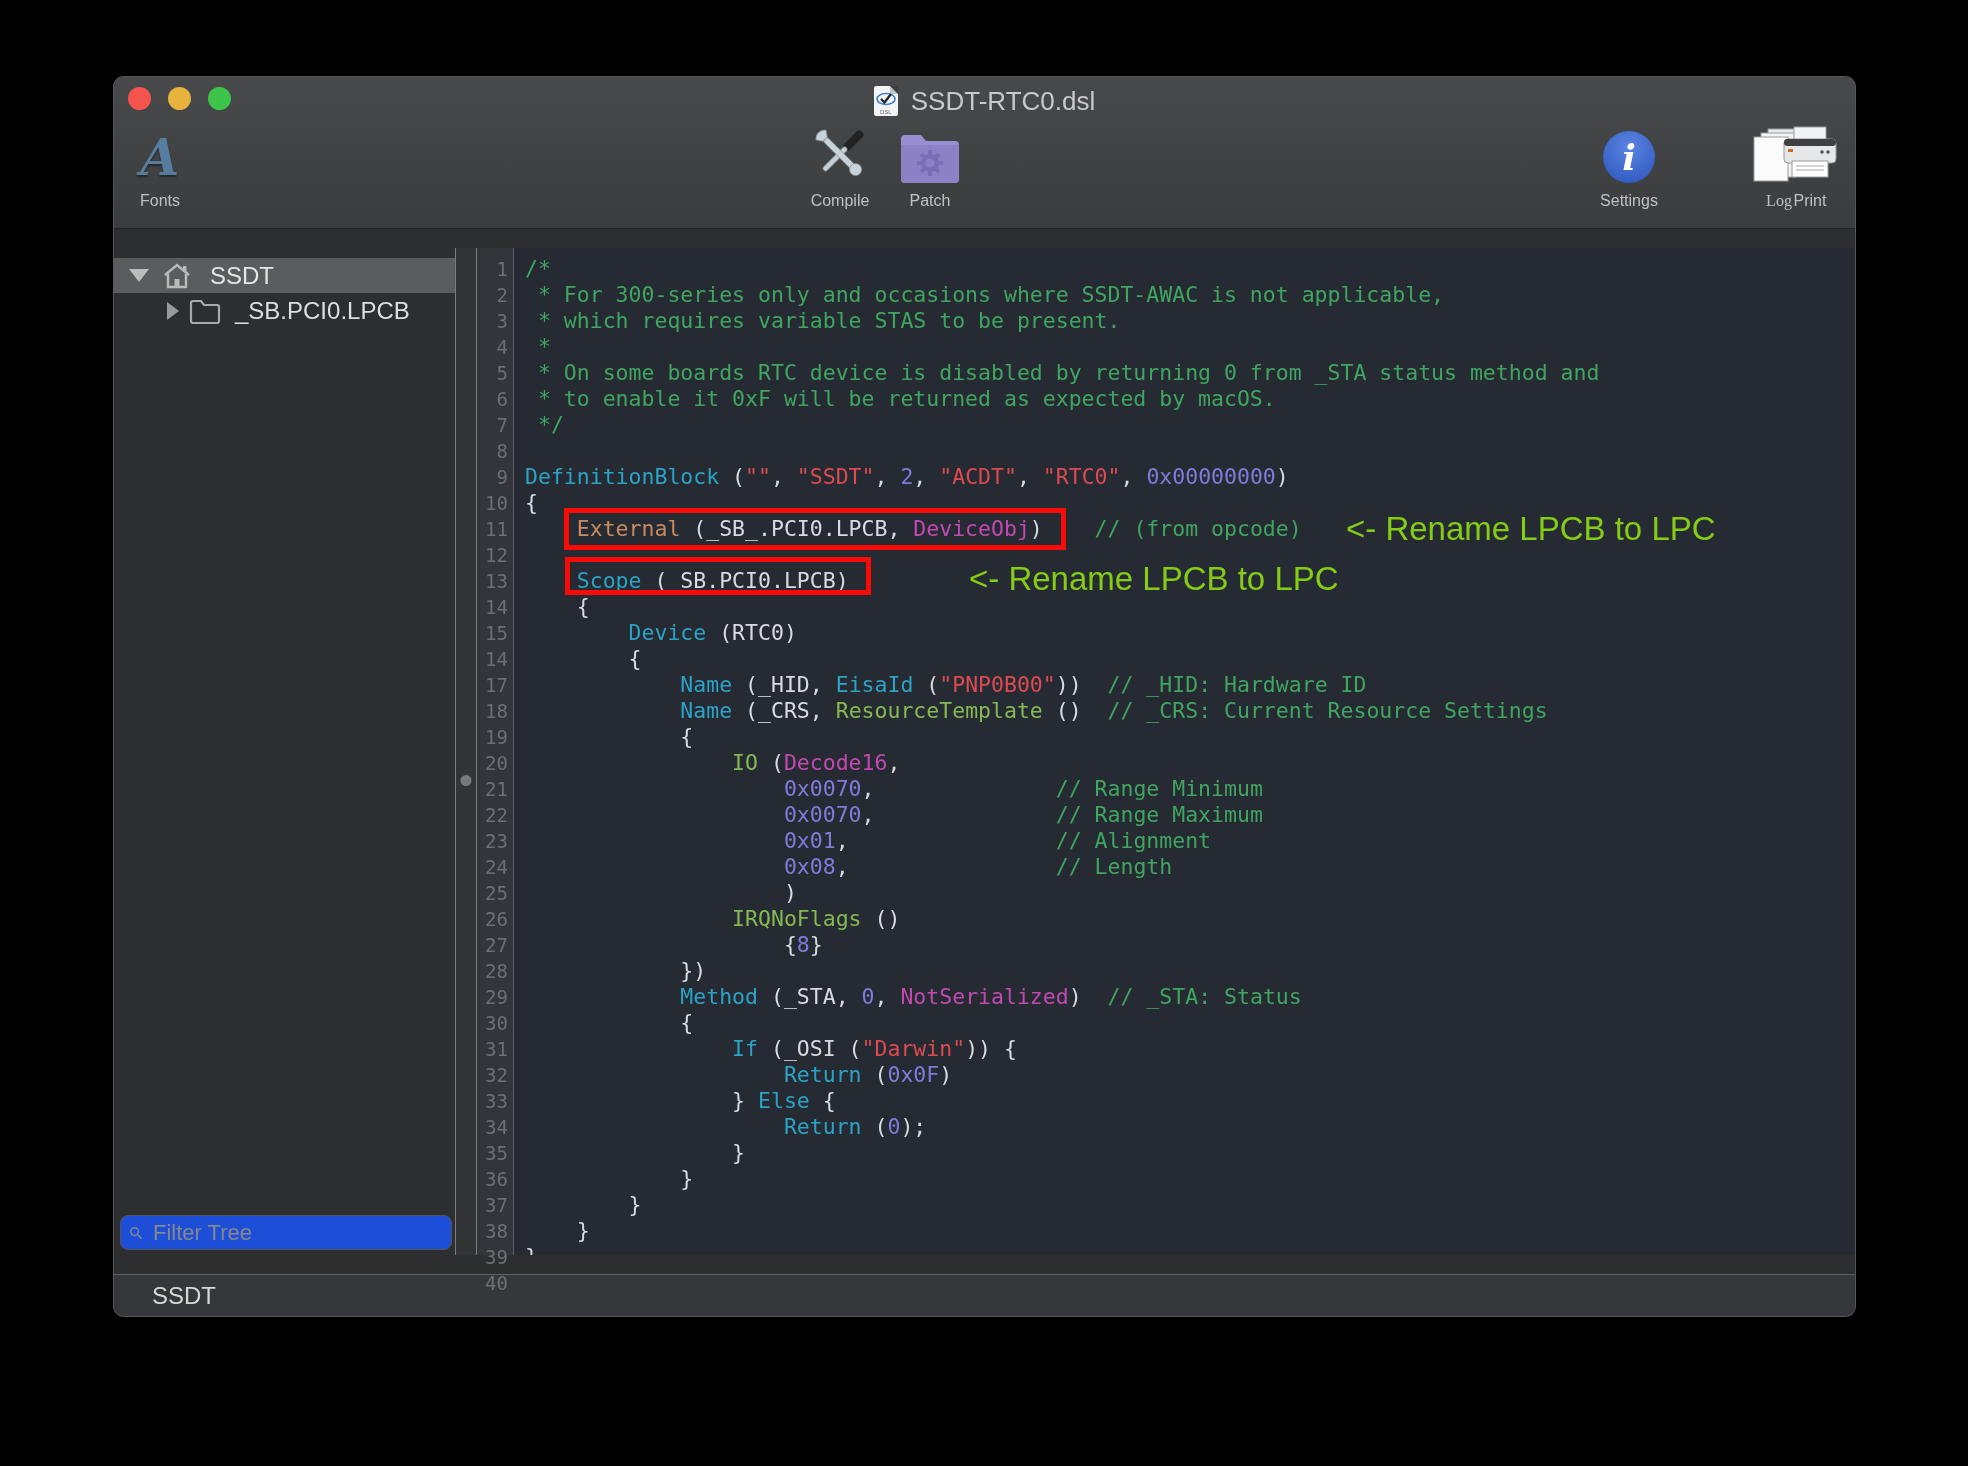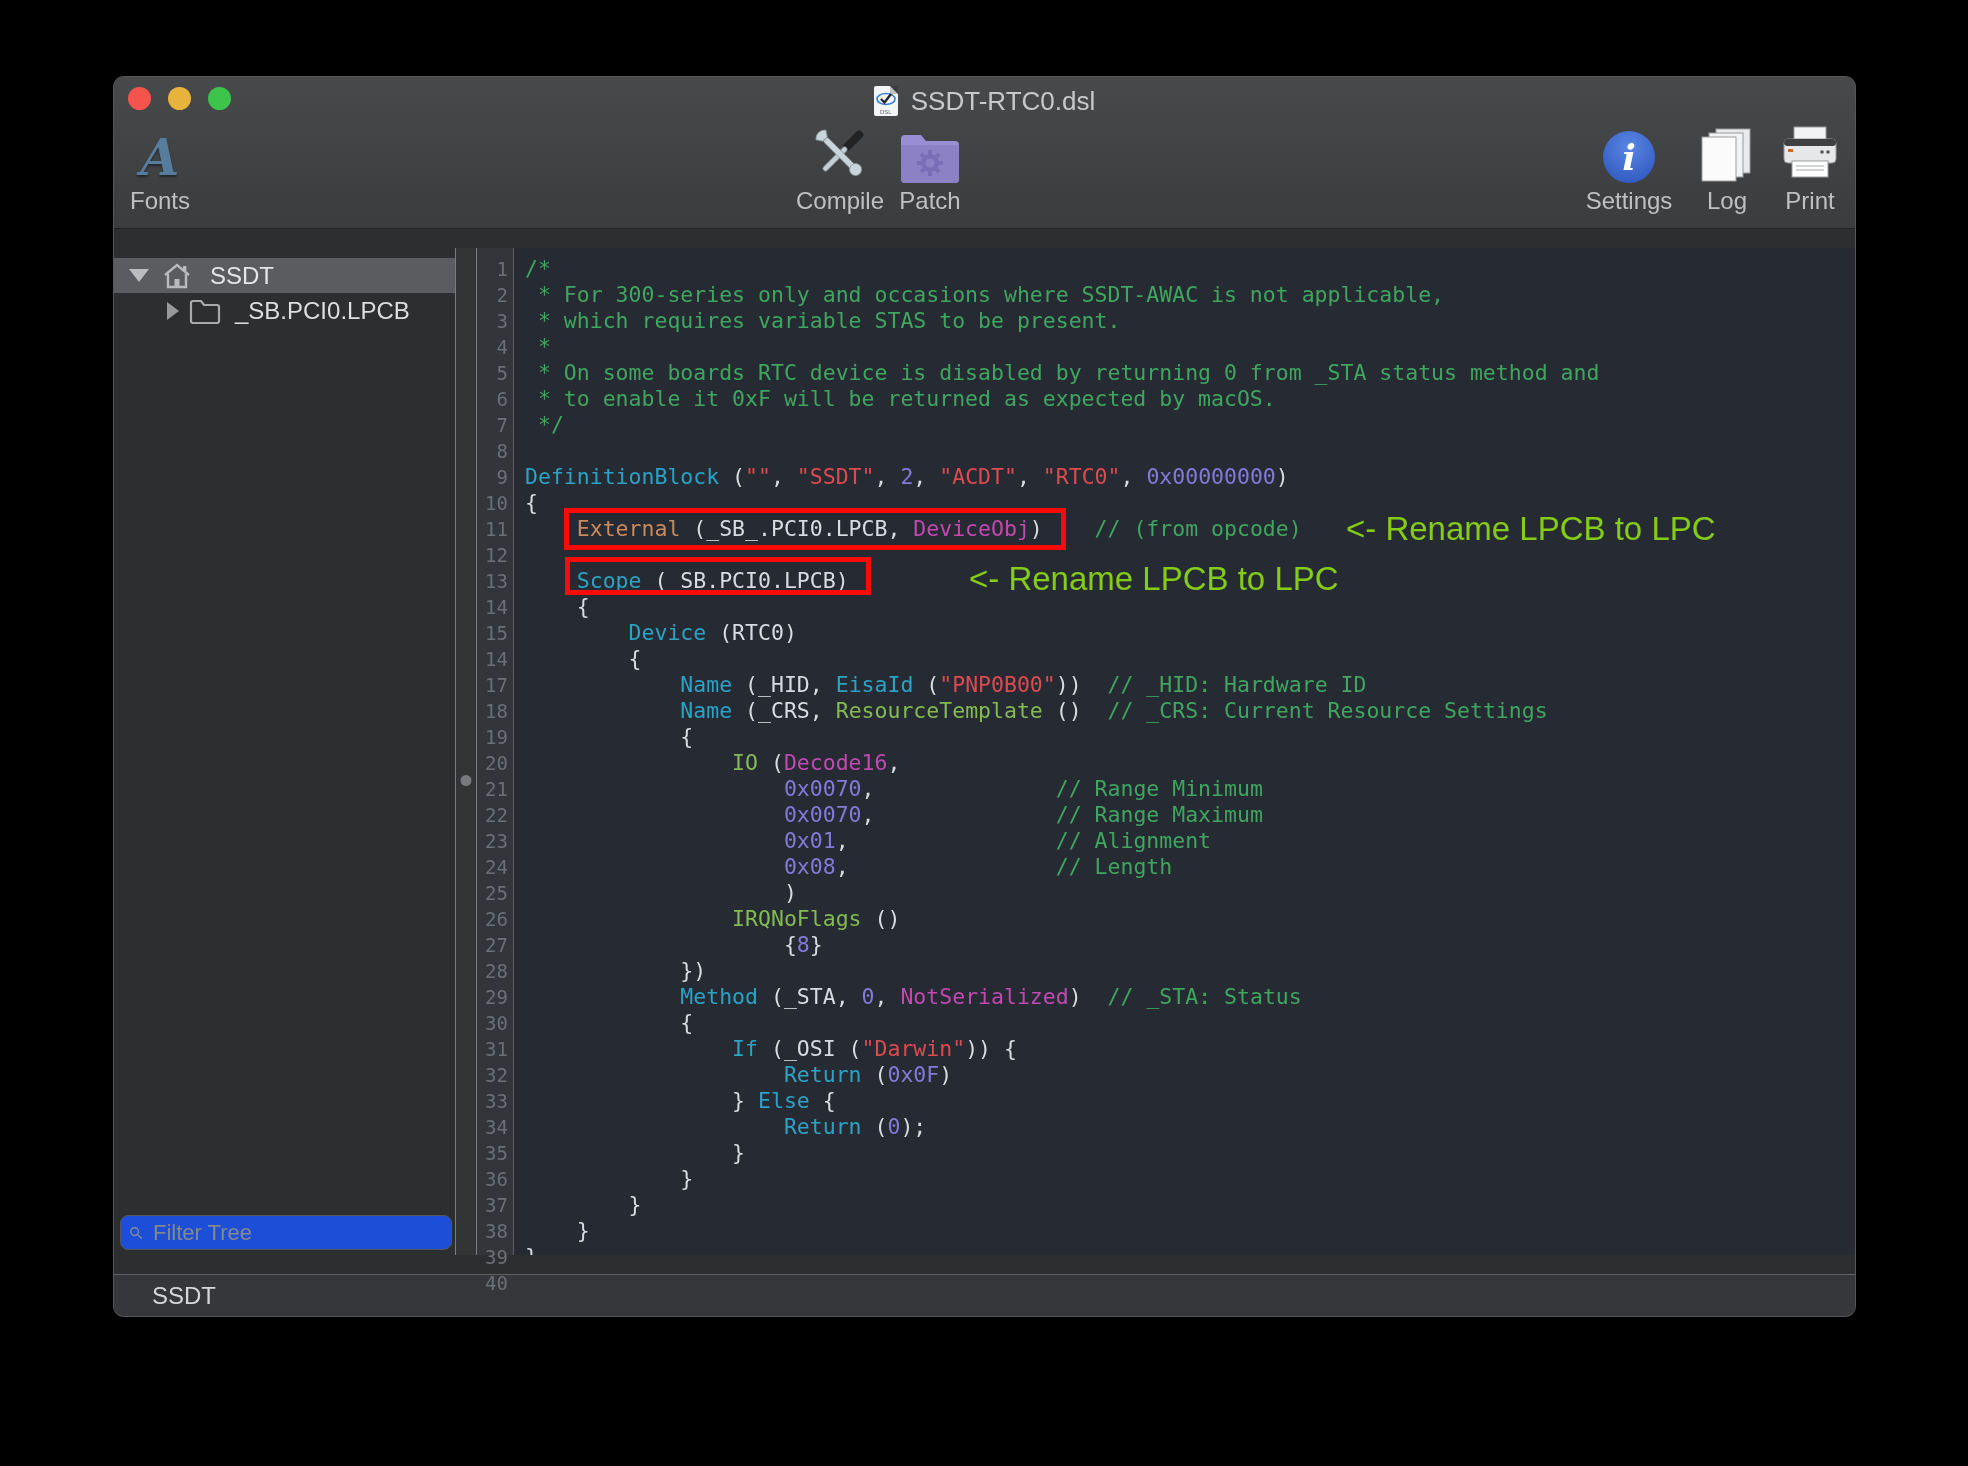--- a/index.html
+++ b/index.html
@@ -16,21 +16,21 @@
   .titlegroup{position:absolute;left:0;right:0;top:5px;height:38px;display:flex;
               align-items:center;justify-content:center;gap:13px;}
   .doc-icon{width:24px;height:30px;background:#f4f5f6;border-radius:2px;position:relative;}
   .doc-fold{position:absolute;right:0;top:0;width:0;height:0;
             border-left:8px solid #bfc3c6;border-top:8px solid #3b3c3e;}
   .doc-scribble{position:absolute;left:2px;top:6px;width:20px;height:14px;}
   .doc-label{position:absolute;bottom:1px;left:0;right:0;text-align:center;font-size:6px;color:#667;}
   .wtitle{font-size:26px;color:#c9c9cb;}
   .tbtn{position:absolute;top:48px;display:flex;flex-direction:column;align-items:center;gap:6px;width:140px;}
   .tbtn .ic{height:58px;display:flex;align-items:flex-end;justify-content:center;}
-  .tbtn .lbl{font-size:24px;color:#bfc0c2;line-height:24px;}
+  .tbtn .lbl{font-size:16px;color:#bfc0c2;line-height:24px;}
   .fonts-A{font-family:"DejaVu Serif",serif;font-style:italic;font-weight:bold;
            font-size:50px;line-height:50px;color:#577d9e;text-shadow:0 2px 2px rgba(0,0,0,.4);}
   .sum-circle{width:52px;height:52px;border-radius:50%;
               background:radial-gradient(circle at 50% 30%,#5a85e4,#2a53b8);
               display:flex;align-items:center;justify-content:center;}
   .sum-i{font-family:"DejaVu Serif",serif;font-style:italic;font-weight:bold;
          font-size:36px;color:#fff;line-height:36px;}
   
   .content{flex:1;display:flex;min-height:0;position:relative;}
   .sidebar{width:341px;flex:0 0 341px;background:#2d2e30;position:relative;}
@@ -140,21 +140,21 @@
 
     <div class="tbtn" style="left:1445px;">
       <div class="ic">
           <div class="sum-circle">
             <span class="sum-i">i</span>
           </div>
         </div>
       <div class="lbl">Settings</div>
     </div>
 
-    <div class="tbtn" style="left:1543px;">
+    <div class="tbtn" style="left:1595px;font-family:Liberation Serif, serif;">
       <div class="ic">
         <svg width="58" height="58" viewBox="0 0 58 58">
           <rect x="18" y="4" width="34" height="44" fill="#e9eaeb" stroke="#9a9b9c"></rect>
           <rect x="11" y="8" width="34" height="44" fill="#f2f3f4" stroke="#9a9b9c"></rect>
           <rect x="4" y="12" width="34" height="44" fill="#fbfbfc" stroke="#9a9b9c"></rect>
         </svg>
       </div>
       <div class="lbl">Log</div>
     </div>
 

